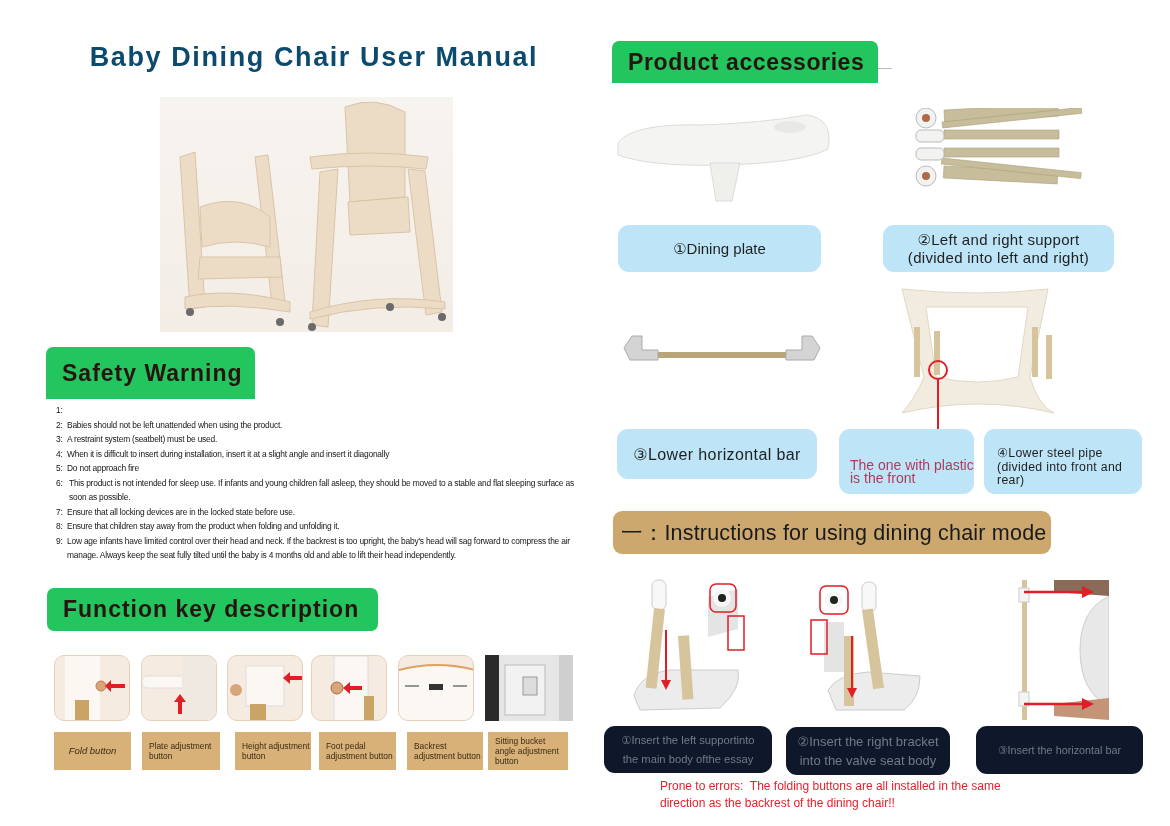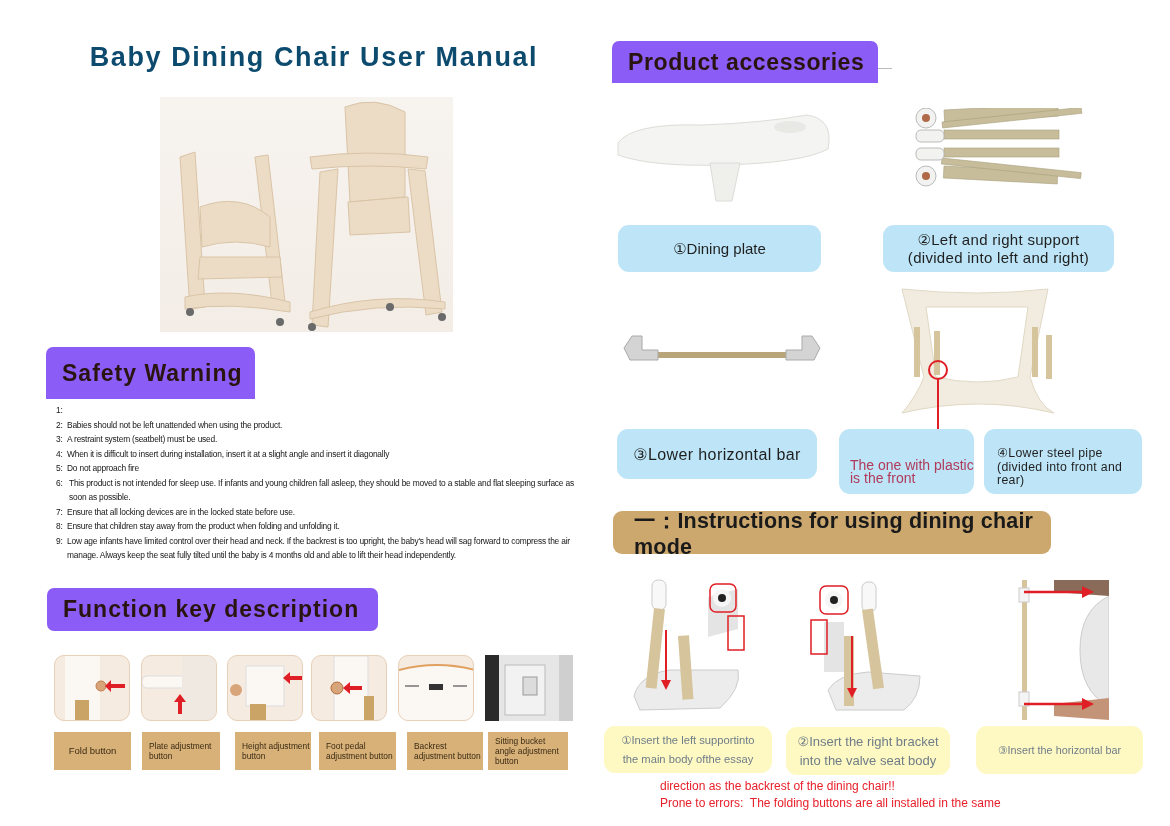--- a/index.html
+++ b/index.html
@@ -8,59 +8,59 @@
     font-family: "Liberation Sans", sans-serif; color: #1a1a1a;
   }
   .abs { position: absolute; }
 
   
   .doc-title {
     left: 40px; top: 42px; width: 548px; text-align: center;
     font-size: 27px; font-weight: bold; letter-spacing: 1.6px; color: #0c4a6e;
   }
   .red-banner {
-    background: #8b5cf6; color: #2a1410; font-weight: bold;
+    background: #22c55e; color: #2a1410; font-weight: bold;
     border-radius: 7px 7px 0 0; padding-left: 16px; display: flex; align-items: center;
   }
   .banner-safety { left: 46px; top: 347px; width: 209px; height: 52px; font-size: 23px; letter-spacing: 1px; }
   .banner-function { left: 47px; top: 588px; width: 331px; height: 43px; font-size: 23px; letter-spacing: 1px; border-radius: 7px; }
   .banner-accessories { left: 612px; top: 41px; width: 266px; height: 42px; font-size: 23px; letter-spacing: 0.6px; }
   .banner-accessories-line { left: 878px; top: 68px; width: 14px; height: 1px; background: #bbbbbb; }
 
   
   .hero { left: 160px; top: 97px; width: 293px; height: 235px; background: linear-gradient(180deg,#f7f3ef 0%,#f3ede6 100%); }
 
   
   .safety-list { left: 56px; top: 403px; width: 525px; font-size: 8.4px; line-height: 14.5px; letter-spacing: -0.2px; color: #161616; }
   .safety-list .li { display: flex; }
   .safety-list .num { min-width: 11px; }
 
   
   .fk-img { top: 655px; width: 76px; height: 66px; border-radius: 10px; background: #f5ebe0; border: 1px solid #e8cfb8; overflow: hidden; }
   .fk-label { top: 732px; height: 38px; background: #d8b178; color: #3a2a14; font-size: 8.4px; line-height: 10px; padding: 3px 0 4px 7px; display: flex; align-items: center; }
-  .fk-label.single { font-size: 9.5px; justify-content: center; padding: 12px; }
+  .fk-label.single { font-size: 9.5px; justify-content: center; padding: 12px; font-style: italic; }
 
   
   .acc-label {
     background: #bde5f7; border-radius: 11px; color: #1f1f1f; text-align: center;
     display: flex; align-items: center; justify-content: center; flex-direction: column;
   }
   .acc1 { left: 618px; top: 225px; width: 203px; height: 47px; font-size: 15px; }
   .acc2 { left: 883px; top: 225px; width: 231px; height: 47px; font-size: 15px; line-height: 18px; letter-spacing: 0.3px; }
   .acc3 { left: 617px; top: 429px; width: 200px; height: 50px; font-size: 16px; letter-spacing: 0.4px; }
   .acc-note { left: 839px; top: 429px; width: 135px; height: 65px; font-size: 14px; color: #b03a5a; text-align: left; align-items: flex-start; padding-left: 11px; line-height: 13px; }
   .acc4 { left: 984px; top: 429px; width: 158px; height: 65px; font-size: 12.3px; text-align: left; align-items: flex-start; padding-left: 13px; line-height: 13.5px; letter-spacing: 0.3px; }
 
   
   .instr-banner {
     left: 613px; top: 511px; width: 438px; height: 43px; background: #cca86e; border-radius: 9px;
-    font-size: 21.5px; color: #1a1a1a; display: flex; align-items: center; padding-left: 21px; letter-spacing: 0.2px; font-weight: bold;
+    font-size: 21.5px; color: #1a1a1a; display: flex; align-items: center; padding-left: 8px; letter-spacing: 0.2px;
   }
   .step-label {
-    background: #fef9c3; border-radius: 11px; color: #6e7c88; text-align: center; font-size: 11.5px;
+    background: #0f172a; border-radius: 11px; color: #6e7c88; text-align: center; font-size: 11.5px;
     display: flex; align-items: center; justify-content: center; line-height: 19px;
   }
   .step1 { left: 604px; top: 726px; width: 168px; height: 47px; font-size: 11.2px; }
   .step2 { left: 786px; top: 727px; width: 164px; height: 48px; font-size: 13px; }
   .step3 { left: 976px; top: 726px; width: 167px; height: 48px; font-size: 10.8px; }
   .prone-note { left: 660px; top: 778px; width: 420px; font-size: 12px; color: #e8202a; line-height: 17px; }
 </style>
 </head>
 <body>
 
@@ -313,15 +313,15 @@
 </div>
 <div class="abs step-label step2">
   <div>
       <div>②Insert the right bracket</div>
       <div>into the valve seat body</div>
     </div>
 </div>
 <div class="abs step-label step3">③Insert the horizontal bar</div>
 
 <div class="abs prone-note">
+  <div style="white-space:pre">Prone to errors:  The folding buttons are all installed in the same</div>
   <div>direction as the backrest of the dining chair!!</div>
-  <div style="white-space:pre">Prone to errors:  The folding buttons are all installed in the same</div>
 </div>
 
 </body></html>

